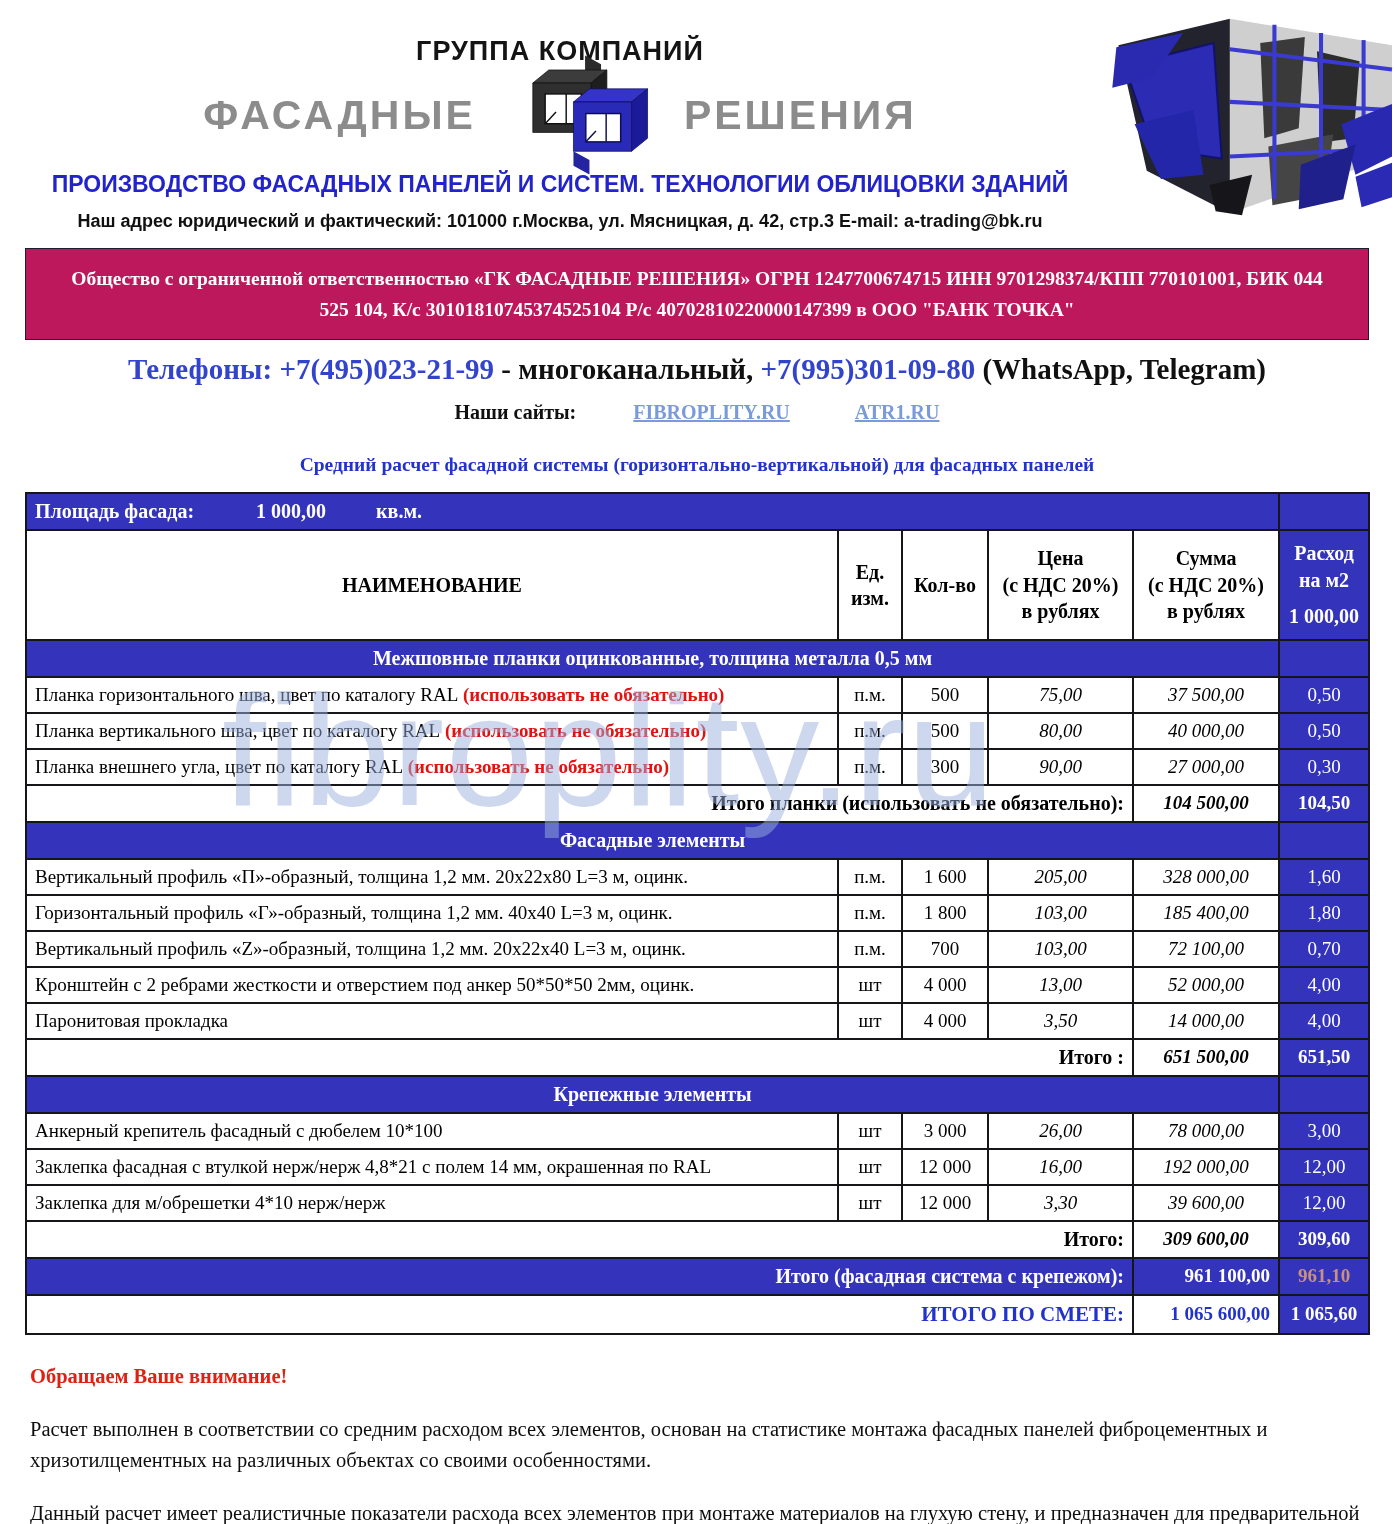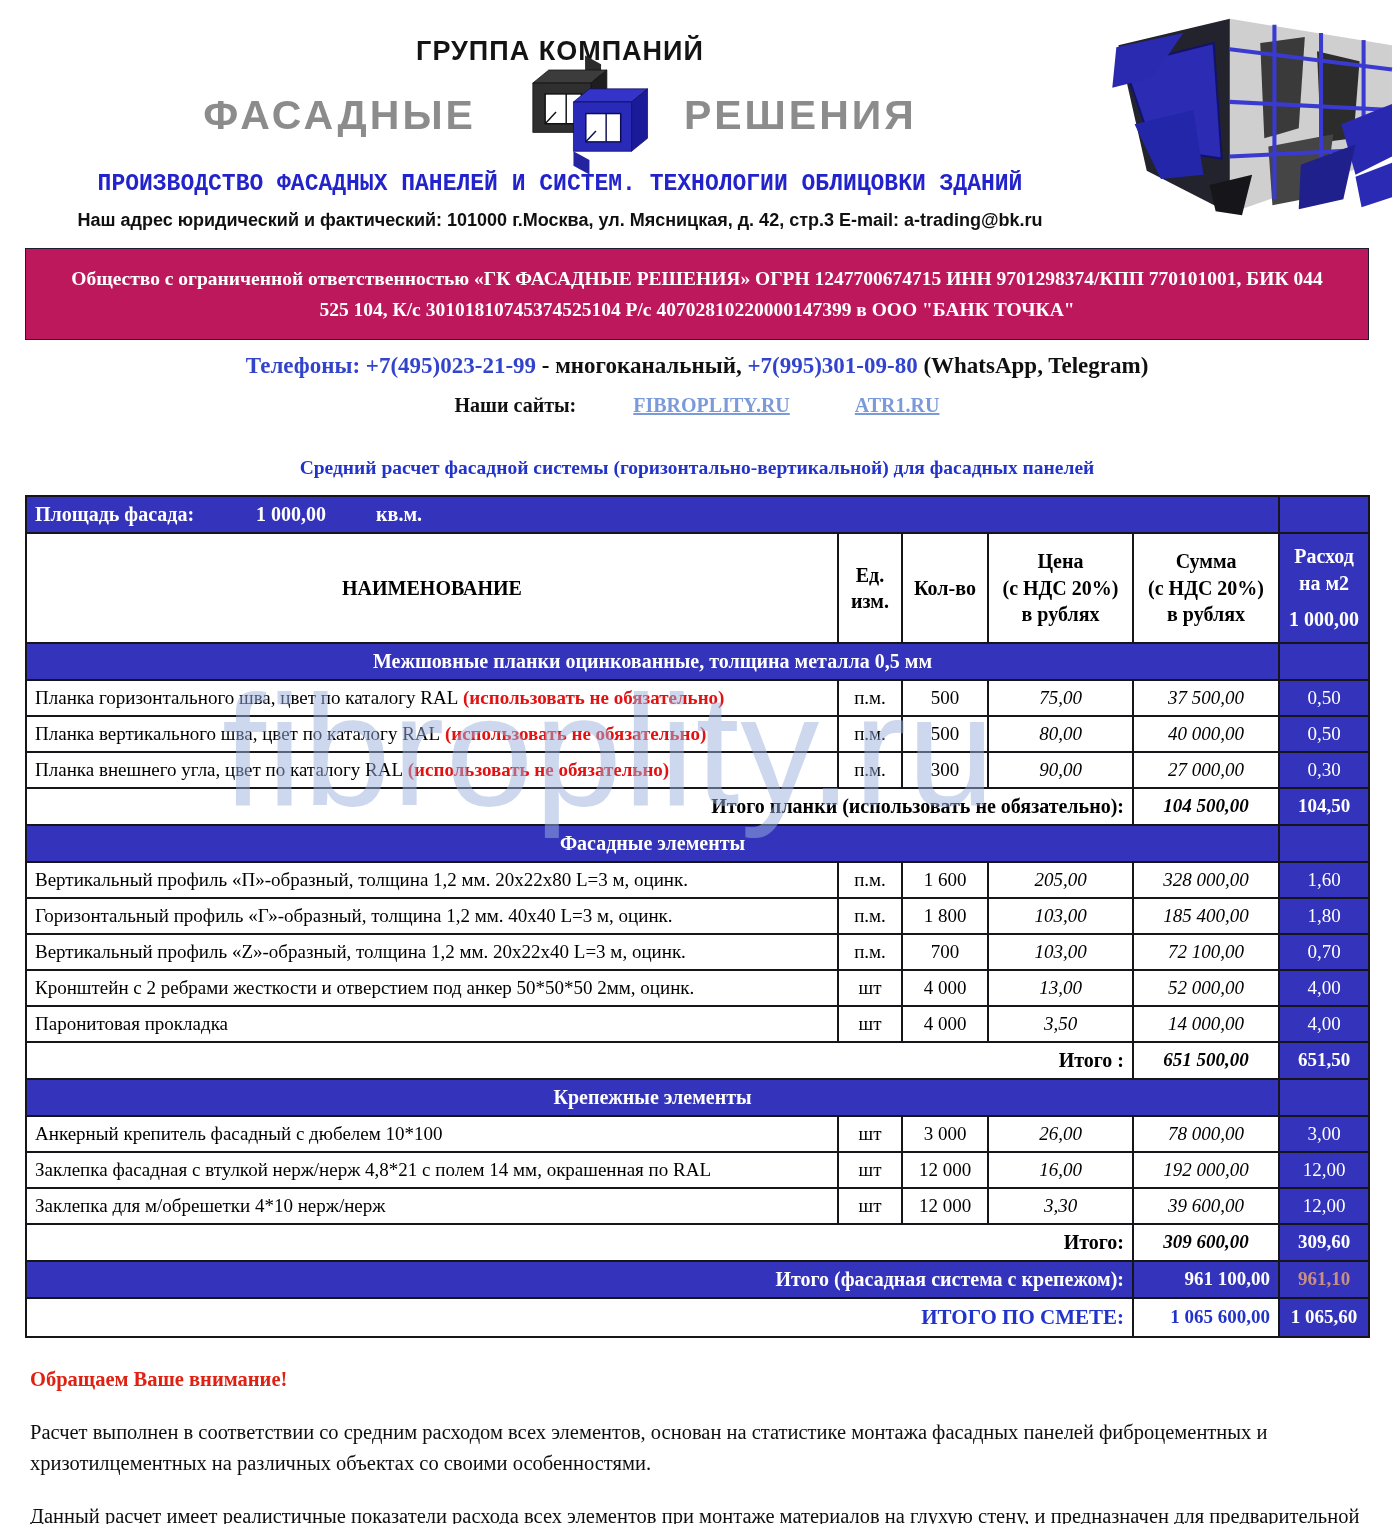--- a/index.html
+++ b/index.html
@@ -6,35 +6,35 @@
   body{width:1394px;font-family:"Liberation Serif","DejaVu Serif",serif;color:#000;}
   .page{position:relative;width:1394px;min-height:1524px;overflow:hidden;background:#fff;}
 
   
   .letterhead{position:relative;height:240px;}
   .head-left{width:1120px;text-align:center;}
   .group-line{padding-top:36px;font-family:"Liberation Sans","DejaVu Sans",sans-serif;font-weight:bold;font-size:27px;letter-spacing:1px;color:#141414;}
   .brand-row{display:flex;align-items:center;justify-content:center;gap:26px;height:112px;margin-top:-8px;}
   .brand-word{font-family:"Liberation Sans","DejaVu Sans",sans-serif;font-weight:bold;font-size:41px;color:#8c8c8c;letter-spacing:3px;}
   .logo-svg{display:block;}
-  .tagline{font-family:Liberation Mono, monospace;font-weight:bold;font-size:23px;color:#2323cc;margin-top:0;}
+  .tagline{font-family:Liberation Sans, sans-serif;font-weight:bold;font-size:23px;color:#2323cc;margin-top:0;}
   .address{font-family:"Liberation Sans","DejaVu Sans",sans-serif;font-weight:bold;font-size:18px;color:#101010;margin-top:13px;}
   .building{position:absolute;top:4px;right:0;width:304px;height:214px;}
 
   
   .banner{margin:8px 25px 0 25px;background:#be185d;color:#ffffff;font-weight:bold;font-size:19.5px;text-align:center;padding:14px 44px;line-height:1.6;border:1px solid #1c1c33;}
 
-  .phones{text-align:center;font-size:23px;font-weight:bold;margin-top:13px;color:#101010;}
+  .phones{text-align:center;font-size:29px;font-weight:bold;margin-top:13px;color:#101010;}
   .phones .blue{color:#3344cc;}
   .sites{text-align:center;font-size:20px;font-weight:bold;margin-top:15px;color:#101010;}
   .sites a{color:#7a9ad9;text-decoration:underline;font-weight:bold;}
   .sites .gap1{margin-left:52px;}
   .sites .gap2{margin-left:60px;}
 
-  .table-title{text-align:center;color:#2233cc;font-weight:bold;font-size:19.5px;margin-top:40px;}
+  .table-title{text-align:center;color:#2233cc;font-weight:bold;font-size:19.5px;margin-top:30px;}
 
   
   .calc{margin:16px 0 0 25px;border-collapse:collapse;width:1343px;table-layout:fixed;font-size:19px;}
   .calc td,.calc th{border:2px solid #15151a;background:#fff;padding:6px 8px;vertical-align:middle;}
   .calc th{font-weight:bold;text-align:center;white-space:pre-line;line-height:1.32;padding:9px 4px;font-size:20px;}
   .blue-cell{background:#3333bb !important;color:#fff;text-align:center;}
   .sec-cell{background:#3333bb !important;color:#fff;text-align:center;font-weight:bold;font-size:20px;padding:7px 4px;}
   .area-cell{background:#3333bb !important;color:#fff;font-weight:bold;text-align:left;padding:7px 0 7px 165px;font-size:20px;}
   .area-val{margin-left:62px;}
   .area-unit{margin-left:50px;margin-top:32px;}

